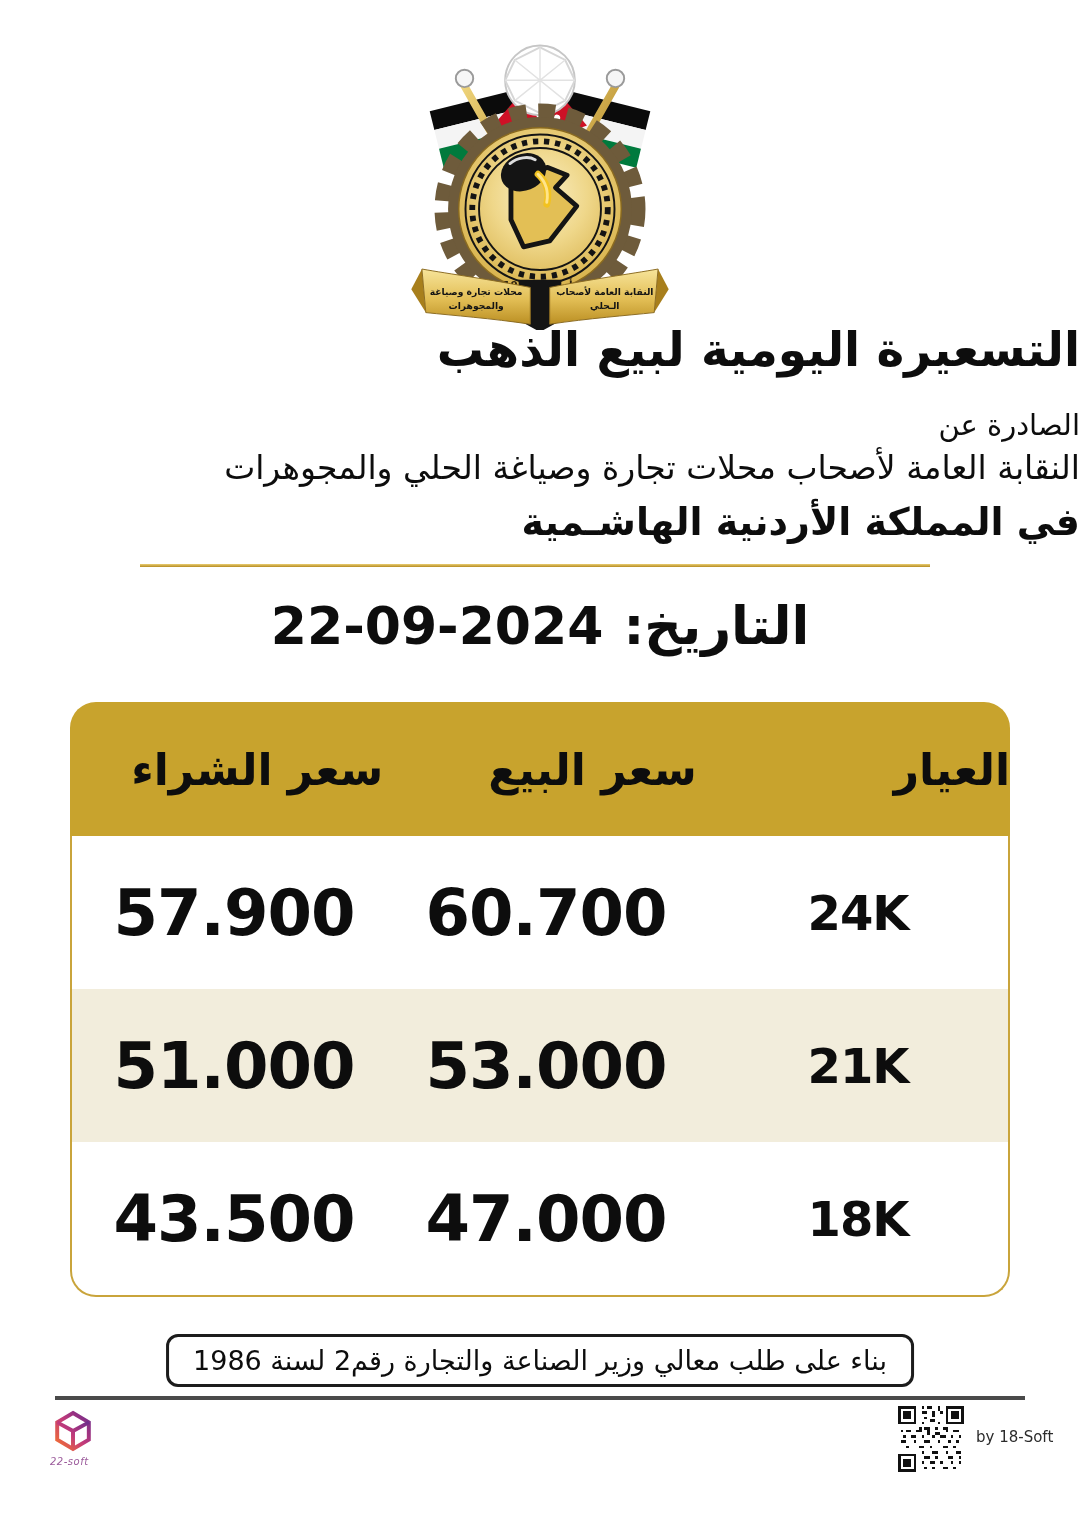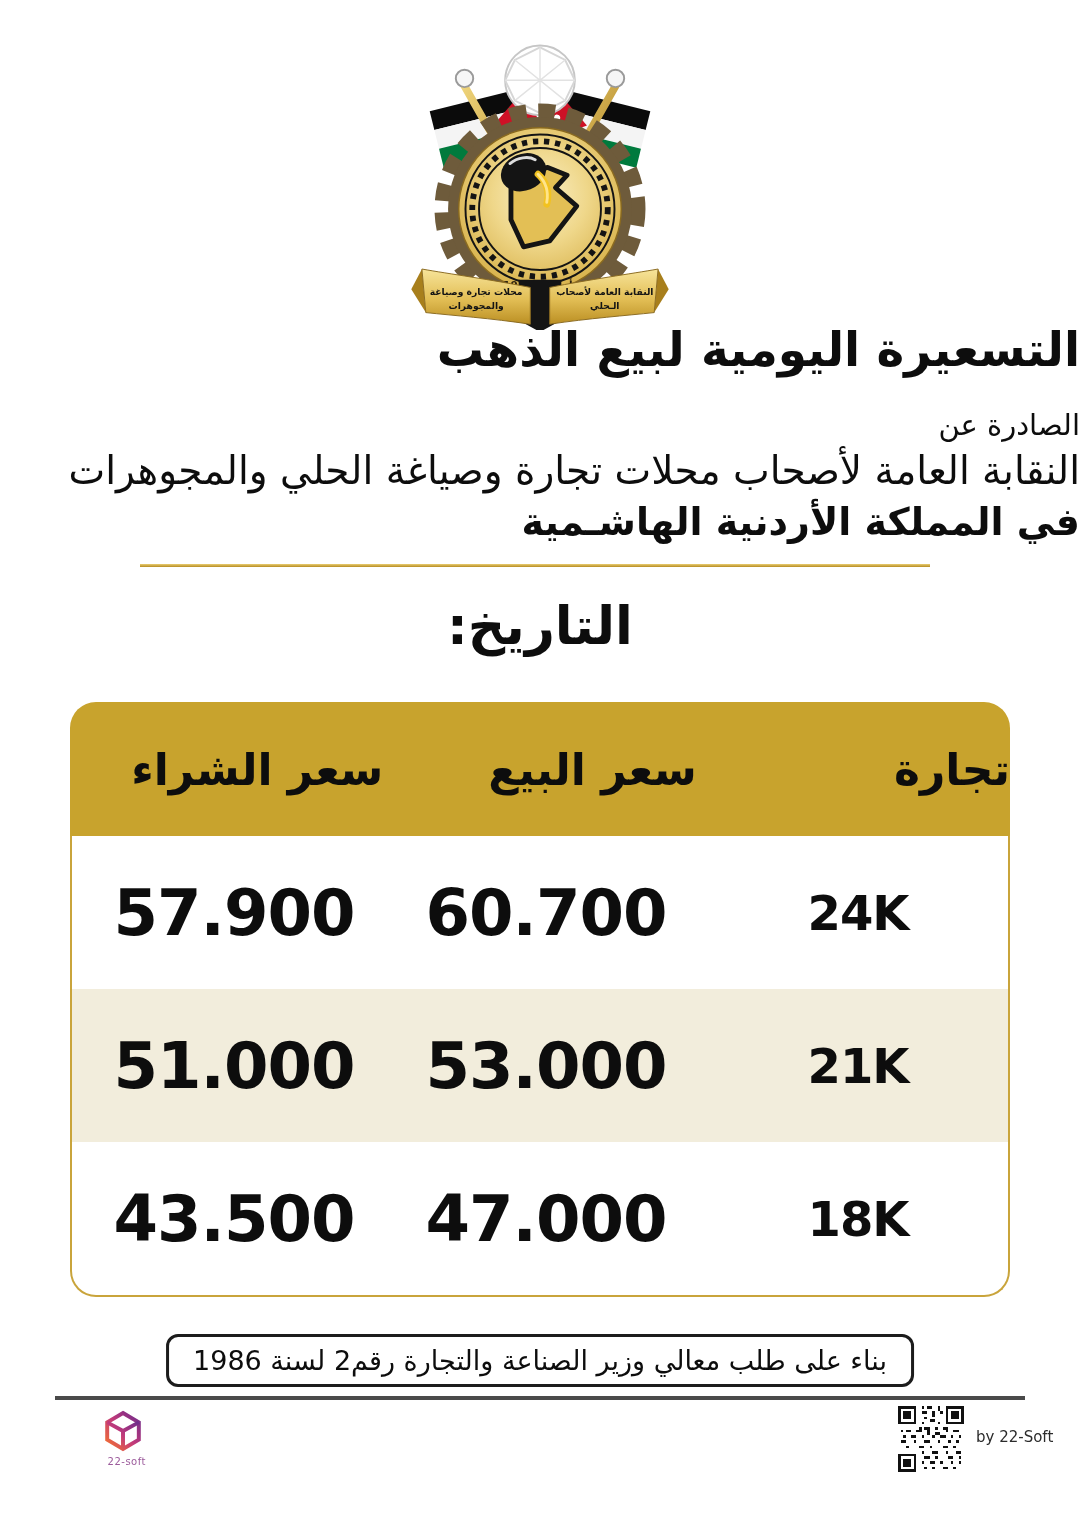--- a/index.html
+++ b/index.html
@@ -9,21 +9,21 @@
   }
   .abs{position:absolute;}
   .ctr{left:0;right:0;text-align:right;direction:rtl;}
 
   
   .logo{left:50%;transform:translateX(-50%);top:30px;}
 
   
   .title{top:322px;font-size:47px;font-weight:700;letter-spacing:0;}
   .issued{top:408px;font-size:29px;font-weight:400;}
-  .issuer{top:448px;font-size:39px;font-weight:500;}
+  .issuer{top:448px;font-size:33px;font-weight:500;}
   .region{top:500px;font-size:38px;font-weight:600;}
   .gold-rule{top:564px;left:140px;width:790px;height:3px;
     background:linear-gradient(to bottom,#e9cd72,#b68c22);}
   .date-line{top:596px;left:0;right:0;display:flex;justify-content:center;
     direction:rtl;gap:20px;font-size:52px;font-weight:800;}
 
   
   .price-table{left:70px;top:702px;width:940px;}
   .pt-grid{display:grid;grid-template-columns:1fr 1fr 1fr;direction:rtl;align-items:center;}
   .pt-header{height:134px;background:#C8A32D;border-radius:26px 26px 0 0;
@@ -35,21 +35,21 @@
   .pt-row.cream{background:#F2EDDC;}
   .karat{font-size:48px;}
 
   
   .note-box{top:1318px;left:50%;transform:translateX(-50%);
     border:3px solid #1c1c1c;border-radius:12px;padding:8px 24px;
     font-size:27px;direction:rtl;white-space:nowrap;background:#fff;margin-top:16px;}
 
   
   .divider{top:1396px;left:55px;width:970px;height:4px;background:#4a4a4a;}
-  .brand{left:50px;top:1408px;width:96px;text-align:right;}
+  .brand{left:50px;top:1408px;width:96px;text-align:left;font-style:italic;}
   .brand-name{font-size:10px;color:#9b5a9b;letter-spacing:.5px;margin-top:-2px;}
   .qr{left:898px;top:1406px;}
   .credit{left:976px;top:1428px;font-size:15px;color:#2b2b2b;font-weight:500;}
 </style>
 </head>
 <body>
 
 <div class="abs logo">
   <svg width="260" height="300" viewBox="0 0 260 310" style="font-family:'DejaVu Sans',sans-serif">
     <defs>
@@ -140,25 +140,26 @@
 </div>
 
 <div class="abs ctr title">التسعيرة اليومية لبيع الذهب</div>
 <div class="abs ctr issued">الصادرة عن</div>
 <div class="abs ctr issuer">النقابة العامة لأصحاب محلات تجارة وصياغة الحلي والمجوهرات</div>
 <div class="abs ctr region">في المملكة الأردنية الهاشـمية</div>
 <div class="abs gold-rule"></div>
 
 <div class="abs date-line">
   <span>التاريخ:</span>
+  <span>22-09-2024</span>
 </div>
 
 <div class="abs price-table">
   <div class="pt-grid pt-header">
-    <div class="cell">تجارة</div>
+    <div class="cell">العيار</div>
     <div class="cell">سعر البيع</div>
     <div class="cell">سعر الشراء</div>
   </div>
   <div class="pt-body">
     <div class="pt-grid pt-row">
       <div class="cell karat">24K</div>
       <div class="cell">60.700</div>
       <div class="cell">57.900</div>
     </div>
     <div class="pt-grid pt-row cream">
@@ -207,13 +208,13 @@
         <rect x="1" y="19" width="5" height="5"></rect>
     </g>
     <g fill="#111111">
       <rect x="2" y="2" width="3" height="3"></rect>
         <rect x="20" y="2" width="3" height="3"></rect>
         <rect x="2" y="20" width="3" height="3"></rect>
       <path d="M9,0h1v1h-1z M11,0h2v1h-2z M15,0h1v2h-1z M9,2h2v1h-2z M13,2h1v2h-1z M16,2h1v1h-1z M10,4h1v1h-1z M12,5h2v1h-2z M9,6h1v1h-1z M15,6h1v1h-1z M8,8h1v1h-1z M10,8h2v1h-2z M14,8h1v1h-1z M17,8h2v1h-2z M1,9h1v1h-1z M3,9h2v1h-2z M7,9h2v1h-2z M11,9h1v2h-1z M14,10h2v1h-2z M18,9h1v1h-1z M21,9h2v1h-2z M2,11h1v1h-1z M5,11h2v1h-2z M9,11h1v1h-1z M13,11h1v1h-1z M16,11h2v1h-2z M20,11h1v1h-1z M23,11h1v1h-1z M1,13h2v1h-2z M6,13h1v1h-1z M10,13h2v1h-2z M15,13h1v1h-1z M19,13h1v1h-1z M22,13h1v1h-1z M3,15h1v1h-1z M8,15h2v1h-2z M12,15h1v1h-1z M17,15h2v1h-2z M21,15h1v1h-1z M9,17h1v1h-1z M13,17h2v1h-2z M18,17h1v1h-1z M22,17h2v1h-2z M10,19h2v1h-2z M14,19h1v1h-1z M19,19h2v1h-2z M23,19h1v1h-1z M9,21h1v1h-1z M12,21h2v1h-2z M16,21h1v1h-1z M20,21h1v1h-1z M23,21h1v1h-1z M10,23h1v1h-1z M13,23h1v1h-1z M17,23h2v1h-2z M21,23h1v1h-1z"></path>
     </g>
   </svg>
 </div>
-<div class="abs credit">by 22-Soft</div>
+<div class="abs credit">by 18-Soft</div>
 
 </body></html>

